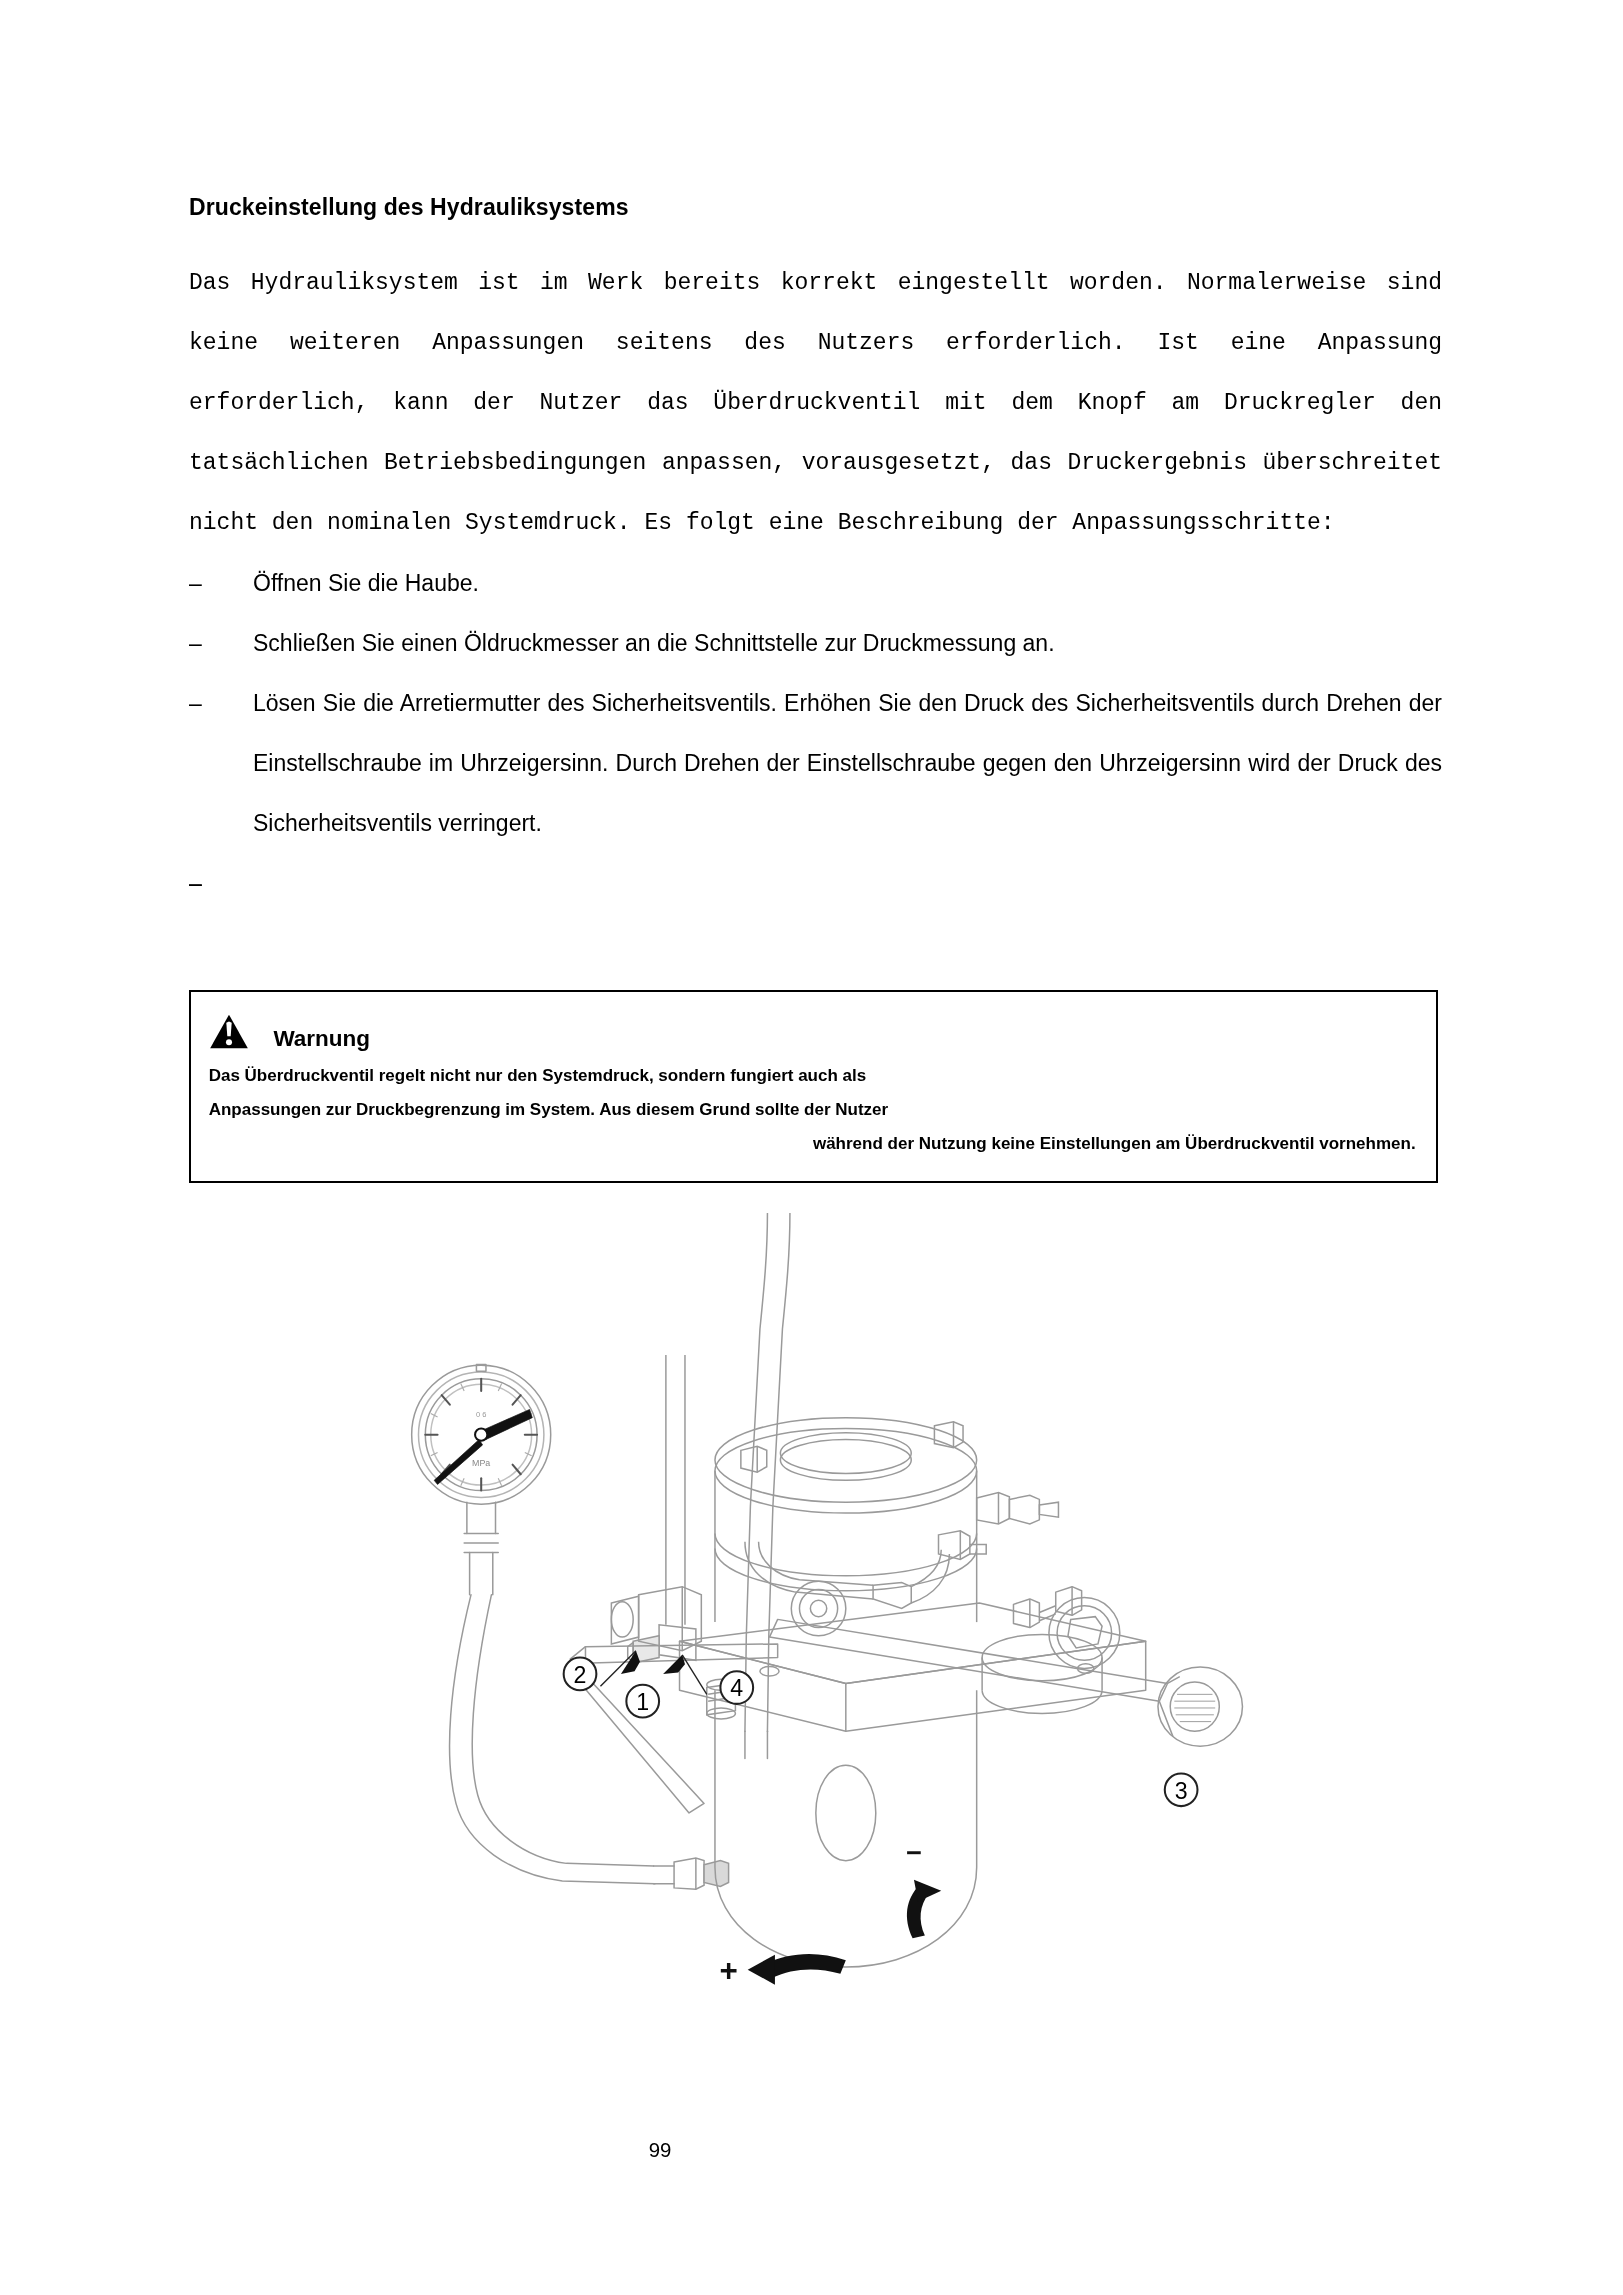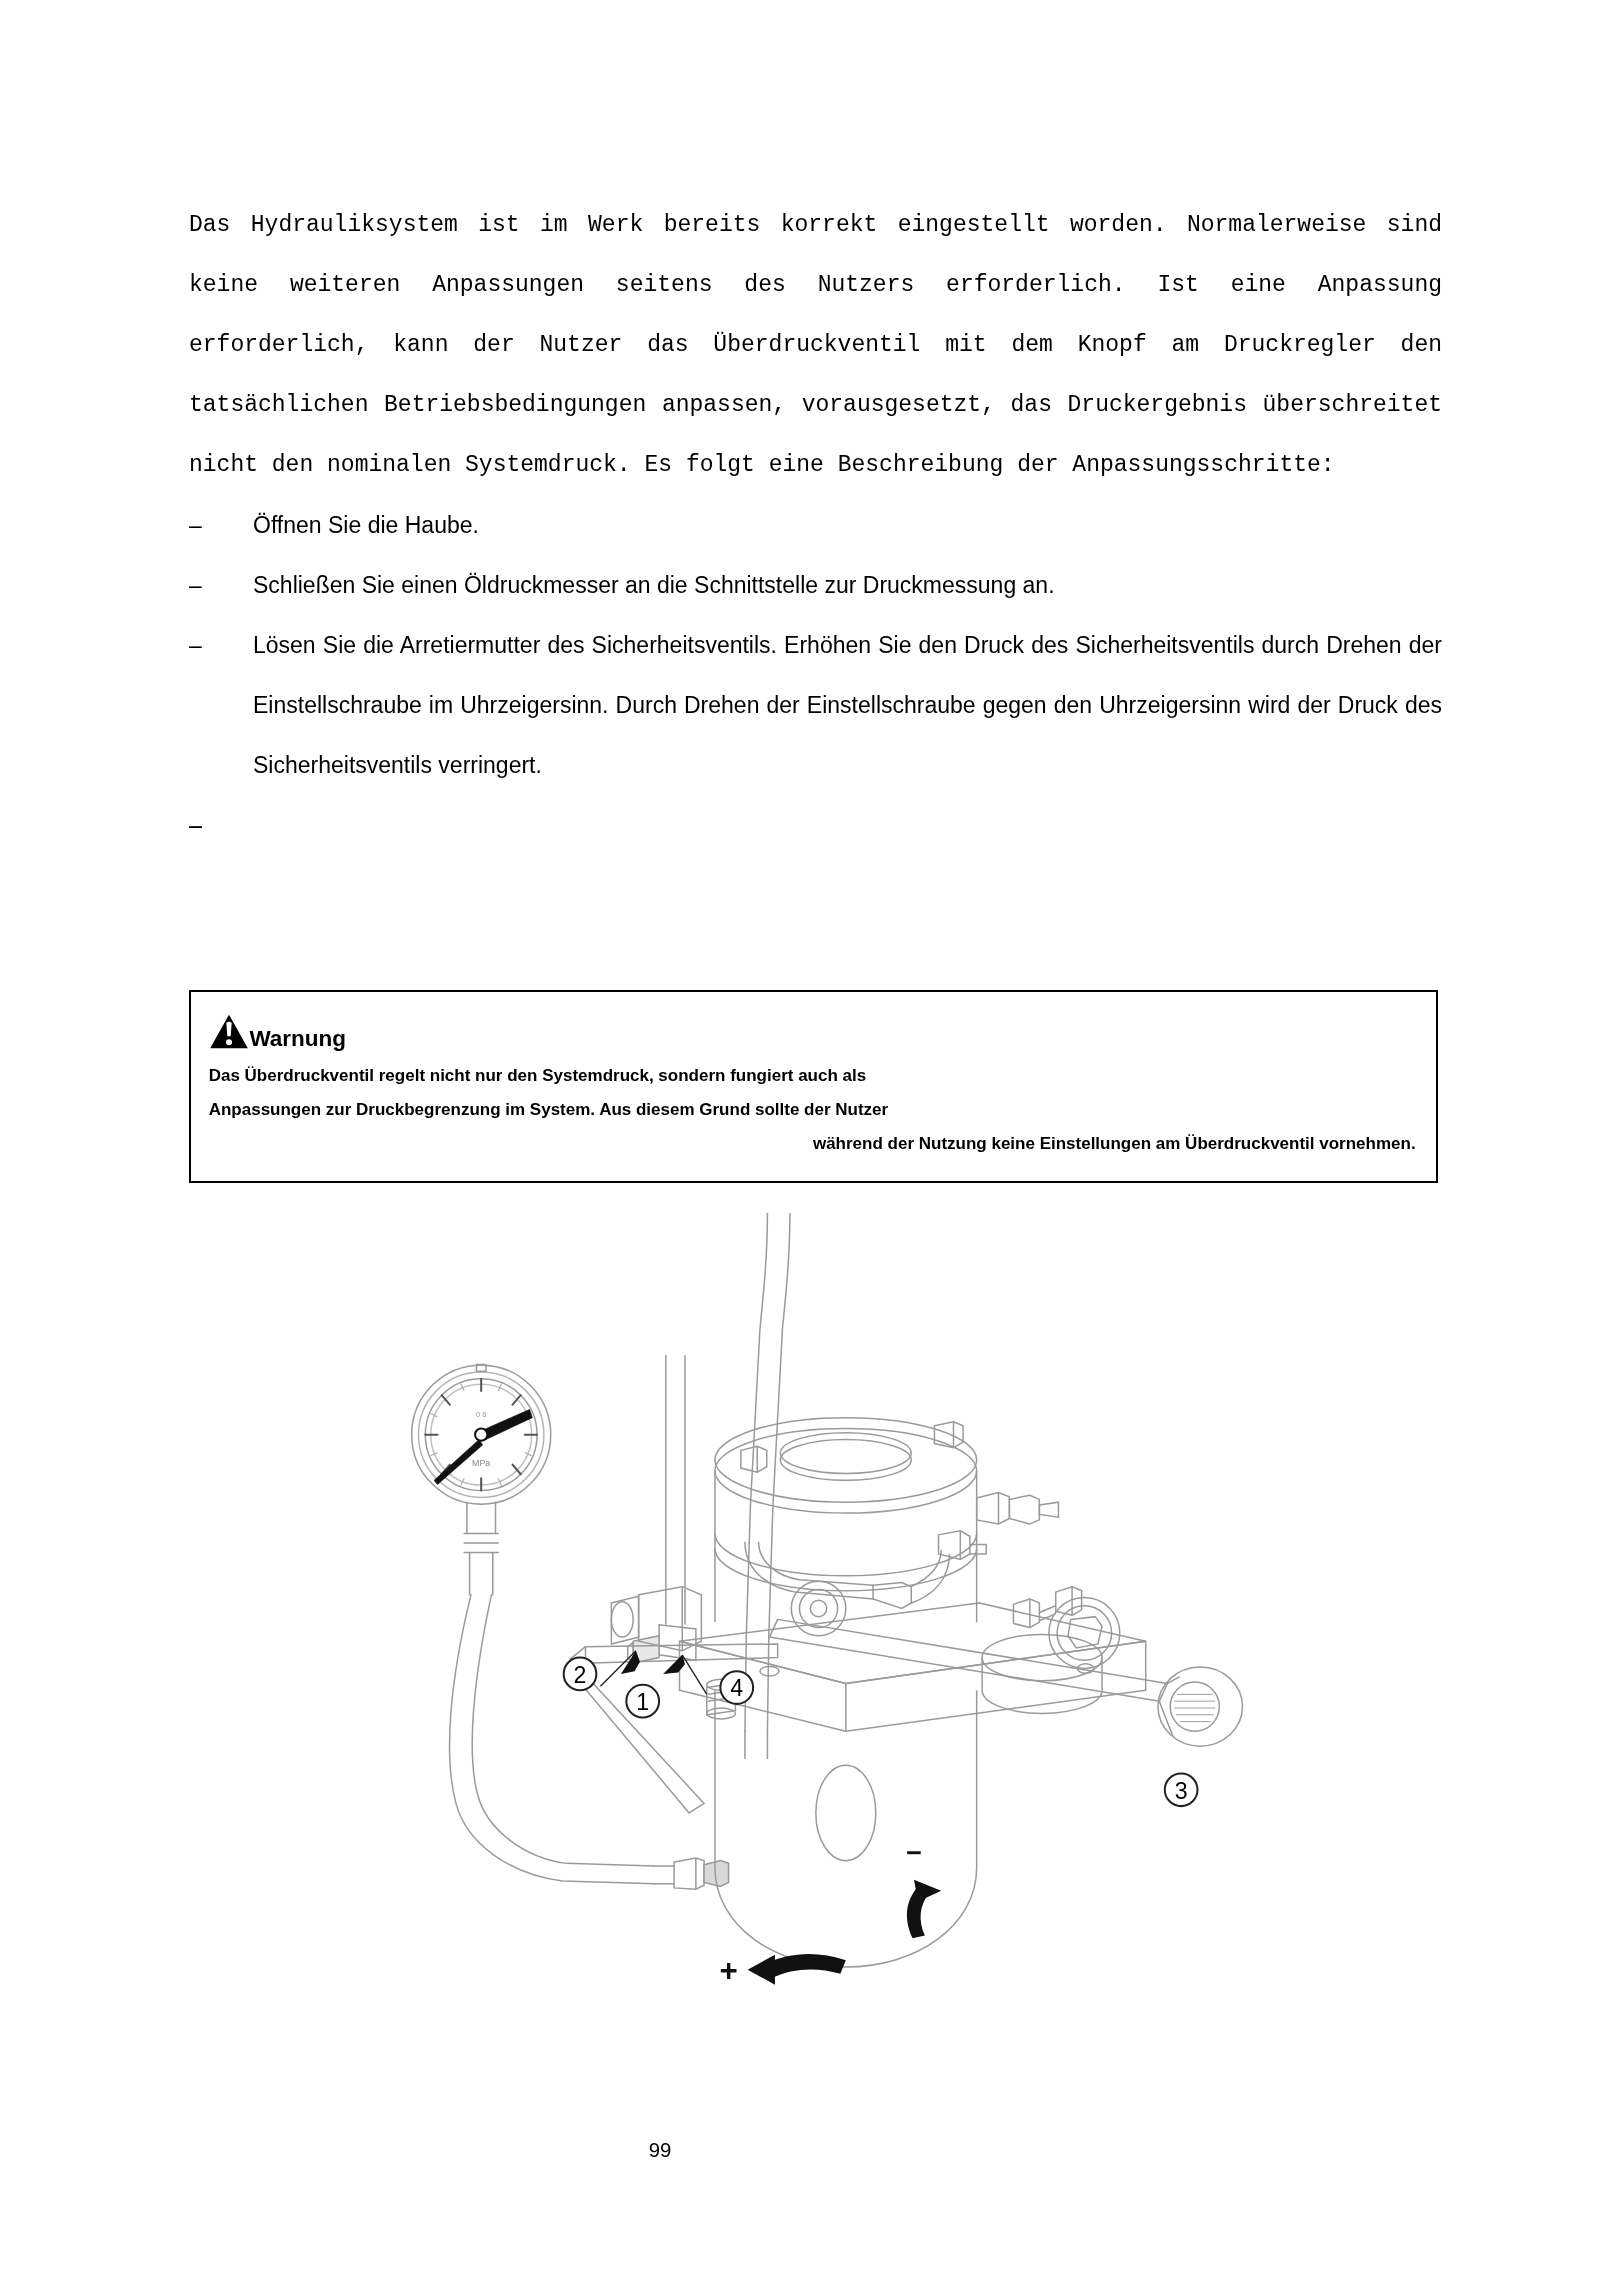--- a/index.html
+++ b/index.html
@@ -78,20 +78,21 @@
     height: 193px;
     border: 2.7px solid #000;
     box-sizing: border-box;
     background: #fff;
   }
   .warnhead {
     display: flex;
     align-items: flex-end;
     padding: 15px 0 0 17.7px;
     height: 42px;
+    gap: 24px;
   }
   .warn-tri {
     width: 40px;
     height: 35px;
     display: block;
   }
   .warnhead-label {
     font-size: 22.5px;
     font-weight: bold;
     line-height: 1;
@@ -128,20 +129,21 @@
     font-size: 20.4px;
   }
 </style>
 </head>
 <body>
 
 <div class="page">
 
   <div class="content">
 
+    <div class="heading">Druckeinstellung des Hydrauliksystems</div>
 
     <p class="para justify">Das Hydrauliksystem ist im Werk bereits korrekt eingestellt worden. Normalerweise sind keine weiteren Anpassungen seitens des Nutzers erforderlich. Ist eine Anpassung erforderlich, kann der Nutzer das Überdruckventil mit dem Knopf am Druckregler den tatsächlichen Betriebsbedingungen anpassen, vorausgesetzt, das Druckergebnis überschreitet nicht den nominalen Systemdruck. Es folgt eine Beschreibung der Anpassungsschritte:</p>
 
     <ul class="bullets">
       <li class="bullet">
         <span class="dash">–</span>
         <span>Öffnen Sie die Haube.</span>
       </li>
       <li class="bullet">
         <span class="dash">–</span>

